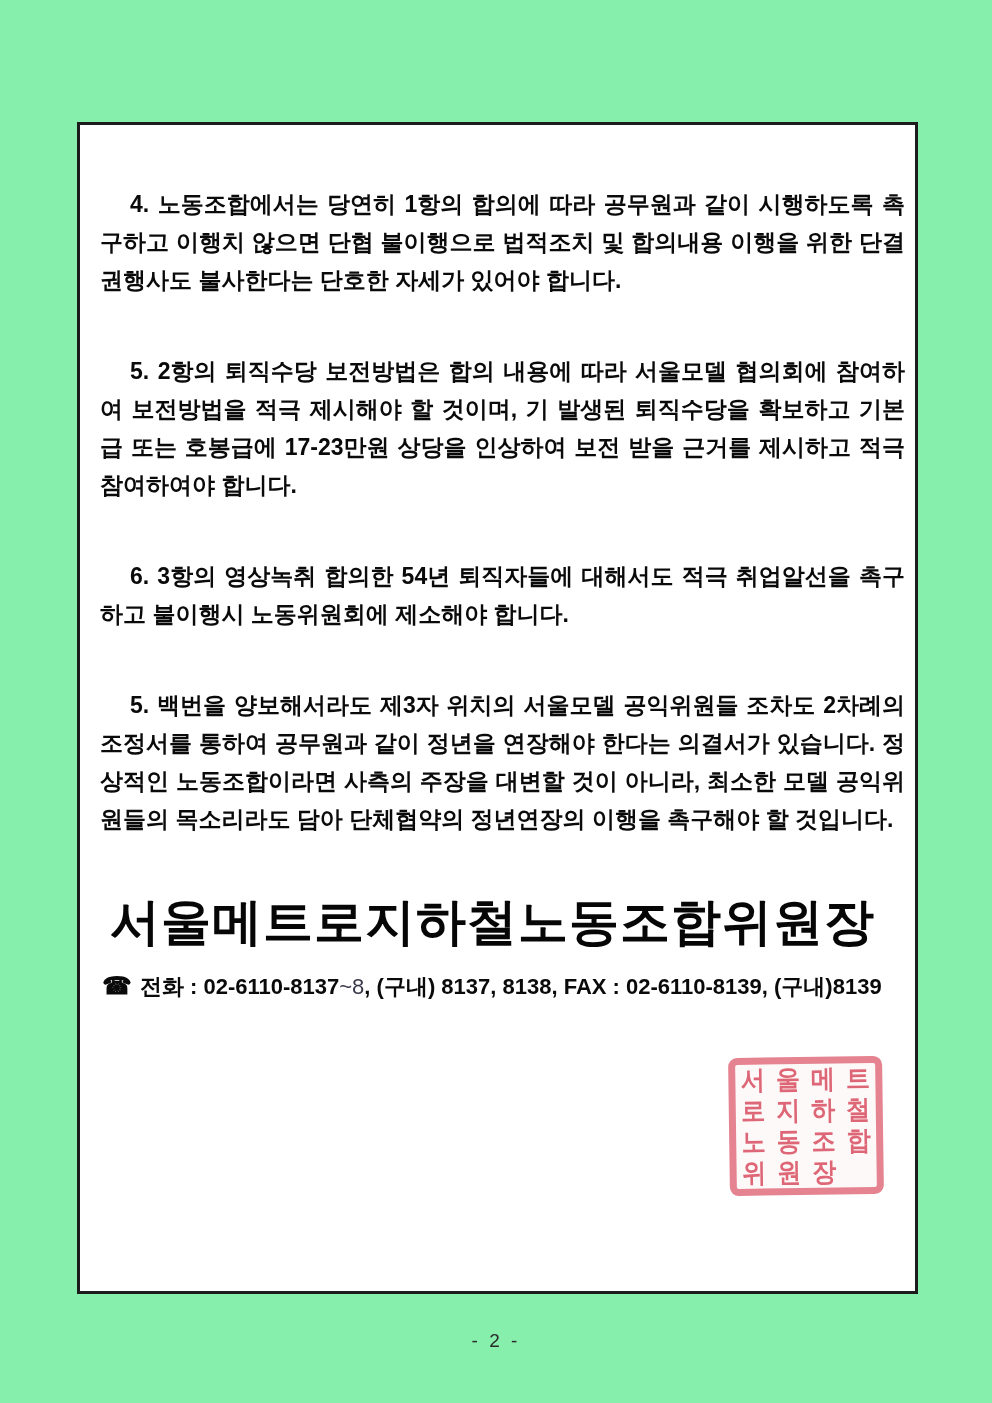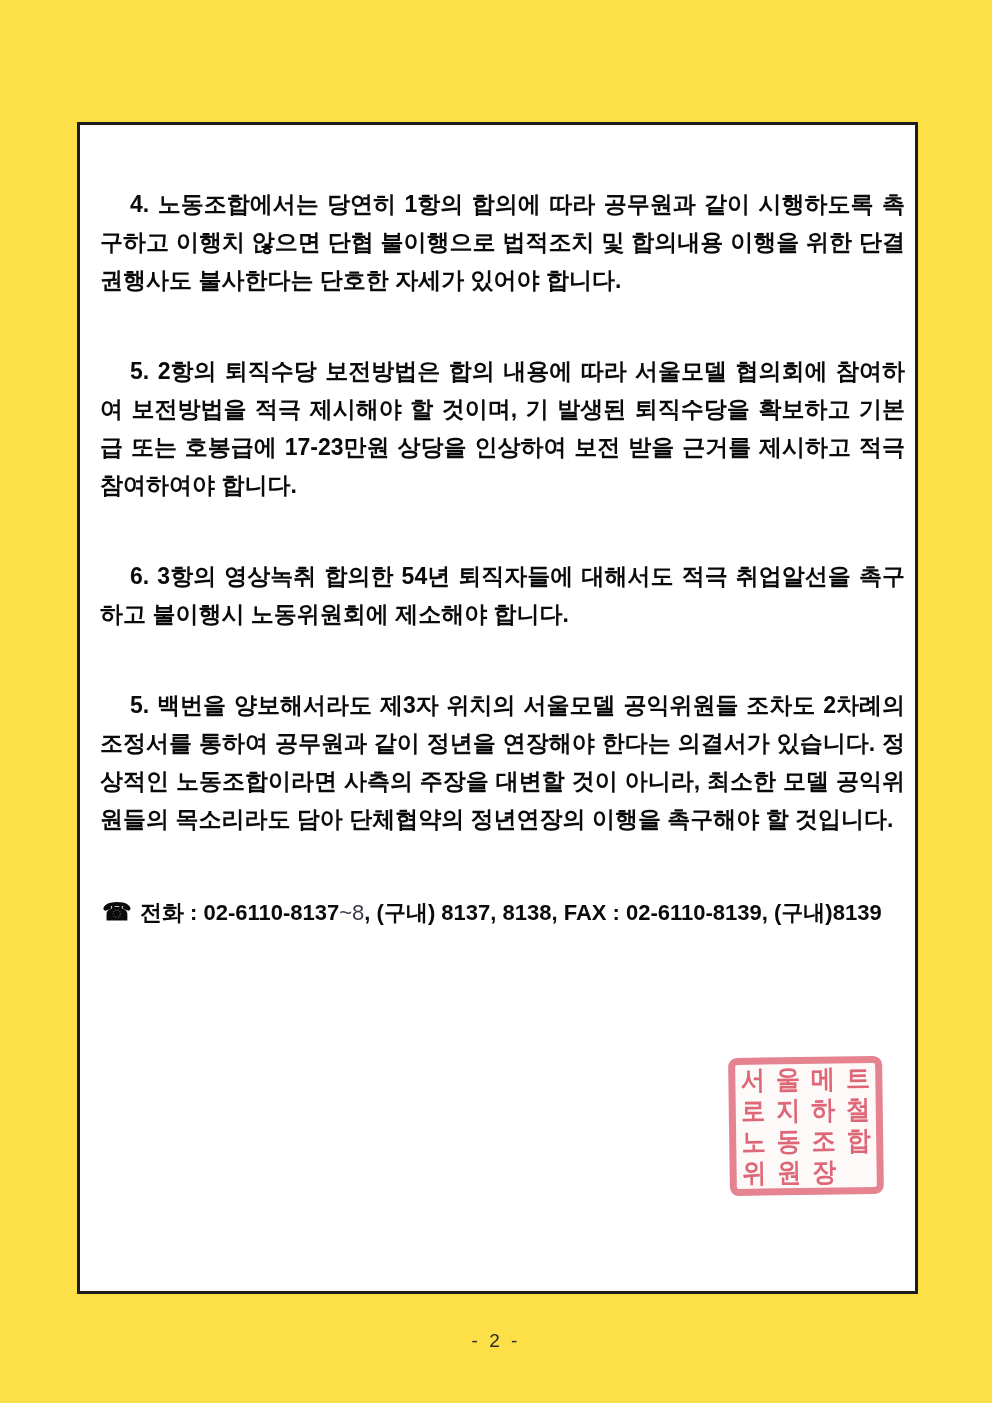--- a/index.html
+++ b/index.html
@@ -11,21 +11,21 @@
     width: 992px;
     height: 1403px;
     position: relative;
     font-family: "Liberation Sans", sans-serif;
     color: #0b0b0b;
     overflow: hidden;
   }
   .page {
     position: absolute;
     inset: 0;
-    background: #fde047;
+    background: #86efac;
   }
   .frame {
     position: absolute;
     left: 77px;
     top: 122px;
     width: 841px;
     height: 1172px;
     border: 3px solid #1c1c1c;
     box-sizing: border-box;
     background: #ffffff;
@@ -120,20 +120,21 @@
 
 <div class="page">
 
   <div class="frame">
     <div class="content">
       <p class="body-par">4. 노동조합에서는 당연히 1항의 합의에 따라 공무원과 같이 시행하도록 촉구하고 이행치 않으면 단협 불이행으로 법적조치 및 합의내용 이행을 위한 단결권행사도 불사한다는 단호한 자세가 있어야 합니다.</p>
       <p class="body-par">5. 2항의 퇴직수당 보전방법은 합의 내용에 따라 서울모델 협의회에 참여하여 보전방법을 적극 제시해야 할 것이며, 기 발생된 퇴직수당을 확보하고 기본급 또는 호봉급에 17-23만원 상당을 인상하여 보전 받을 근거를 제시하고 적극 참여하여야 합니다.</p>
       <p class="body-par">6. 3항의 영상녹취 합의한 54년 퇴직자들에 대해서도 적극 취업알선을 촉구하고 불이행시 노동위원회에 제소해야 합니다.</p>
       <p class="body-par">5. 백번을 양보해서라도 제3자 위치의 서울모델 공익위원들 조차도 2차례의 조정서를 통하여 공무원과 같이 정년을 연장해야 한다는 의결서가 있습니다. 정상적인 노동조합이라면 사측의 주장을 대변할 것이 아니라, 최소한 모델 공익위원들의 목소리라도 담아 단체협약의 정년연장의 이행을 촉구해야 할 것입니다.</p>
 
+      <h1 class="sig-title">서울메트로지하철노동조합위원장</h1>
 
       <div class="contact">
         <span class="phone-glyph">☎</span><span>전화 : 02-6110-8137</span><span class="light">~8</span><span>, (구내) 8137, 8138, FAX : 02-6110-8139, (구내)8139</span>
       </div>
     </div>
   </div>
 
   <div class="stamp">
     <div class="stamp-grid">
         <span>서</span>

